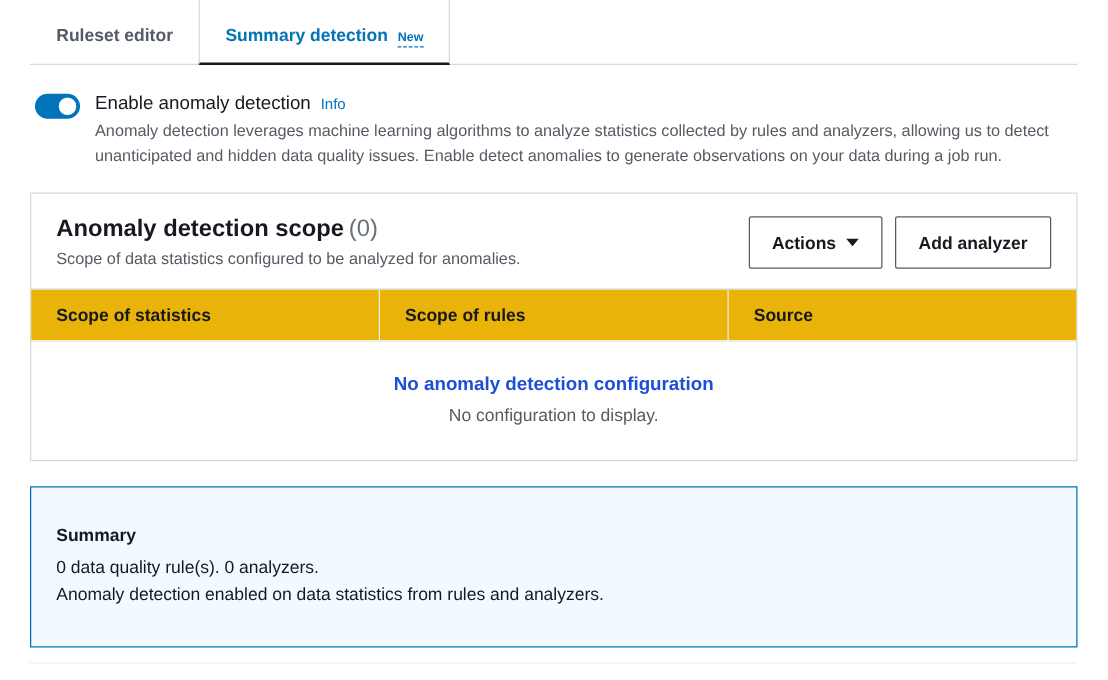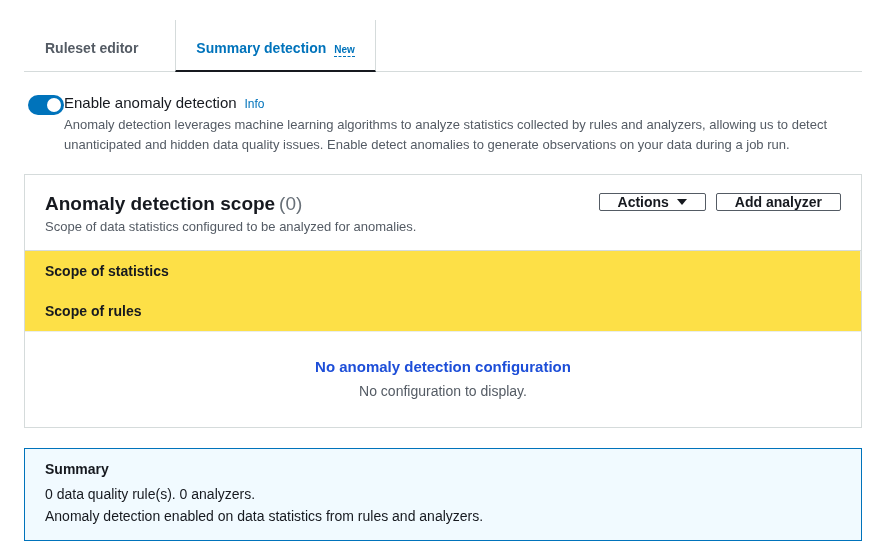--- a/index.html
+++ b/index.html
@@ -11,22 +11,21 @@
       font-family: "Amazon Ember", "Helvetica Neue", Arial, sans-serif;
       background: #fff;
       color: #16191f;
       font-size: 14px;
       width: 886px;
       padding: 0 24px;
     }
     .tabs {
       display: flex;
       border-bottom: 1px solid #d5dbdb;
-      gap: 16px;
-      margin-top: 20px;
+      gap: 0;
     }
     .tab {
       padding: 20px 20px 14px 20px;
       font-weight: 700;
       font-size: 14px;
       color: #545b64;
       cursor: pointer;
       position: relative;
       border-left: 1px solid transparent;
       border-right: 1px solid transparent;
@@ -42,20 +41,21 @@
       font-size: 10px;
       color: #0073bb;
       font-weight: 700;
       margin-left: 4px;
       border-bottom: 1px dashed #0073bb;
       padding-bottom: 1px;
     }
     .enable-row {
       display: flex;
       align-items: flex-start;
+      gap: 12px;
       padding: 22px 4px 20px 4px;
     }
     .toggle {
       width: 36px;
       height: 20px;
       background: #0073bb;
       border-radius: 10px;
       position: relative;
       cursor: pointer;
       flex-shrink: 0;
@@ -118,45 +118,44 @@
     .panel-subtitle {
       color: #545b64;
       font-size: 13px;
       margin-top: 4px;
     }
     .panel-actions {
       display: flex;
       gap: 10px;
     }
     .btn {
-      padding: 0 18px;
+      padding: 12px 18px;
       font-size: 14px;
       font-weight: 700;
       border: 1px solid #545b64;
       background: #fff;
       color: #16191f;
       cursor: pointer;
       display: inline-flex;
       align-items: center;
       gap: 8px;
       border-radius: 2px;
     }
     .btn-caret {
       width: 0;
       height: 0;
       border-left: 5px solid transparent;
       border-right: 5px solid transparent;
       border-top: 6px solid #16191f;
     }
     .table-header {
       display: flex;
-      background: #fde047;
+      background: #eab308;
       border-top: 1px solid #d5dbdb;
       border-bottom: 1px solid #eaeded;
-      flex-direction: column;
     }
     .th {
       padding: 12px 20px;
       font-weight: 700;
       font-size: 14px;
       color: #16191f;
       flex: 1;
       border-right: 1px solid #eaeded;
     }
     .th:last-child {
@@ -172,21 +171,21 @@
       color: #1d4ed8;
       margin-bottom: 8px;
     }
     .empty-sub {
       color: #545b64;
       font-size: 14px;
     }
     .summary-box {
       border: 1px solid #0073bb;
       background: #f1faff;
-      padding: 12px 20px;
+      padding: 30px 20px;
       margin-bottom: 12px;
     }
     .summary-title {
       font-weight: 700;
       font-size: 14px;
       margin-bottom: 6px;
     }
     .summary-line {
       font-size: 14px;
       color: #16191f;
@@ -235,20 +234,21 @@
         <span class="btn-caret"></span>
       </button>
       <button class="btn">
         <span>Add analyzer</span>
       </button>
     </div>
   </div>
   <div class="table-header">
     <div class="th">Scope of statistics</div>
     <div class="th">Scope of rules</div>
+    <div class="th">Source</div>
   </div>
   <div class="empty-state">
     <div class="empty-title">No anomaly detection configuration</div>
     <div class="empty-sub">No configuration to display.</div>
   </div>
 </div>
 
 <div class="summary-box">
   <div class="summary-title">Summary</div>
   <div class="summary-line">0 data quality rule(s). 0 analyzers.</div>

